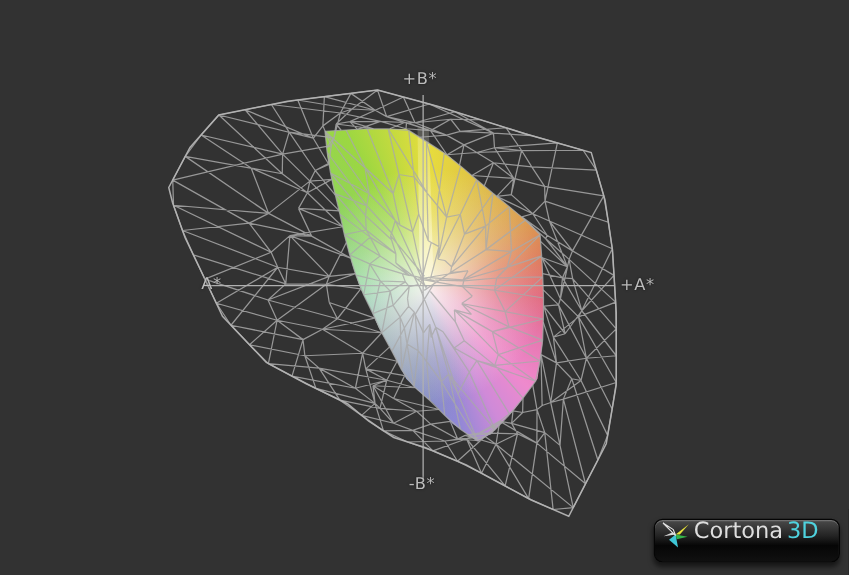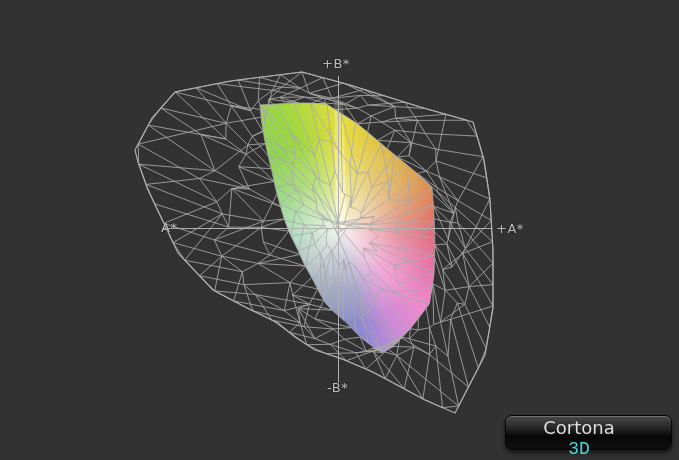--- a/index.html
+++ b/index.html
@@ -10,21 +10,21 @@
   .axis-label{position:absolute;color:#bcbcbc;font-size:13px;letter-spacing:.5px;
               text-shadow:0 0 2px rgba(0,0,0,.6);user-select:none;}
   .lbl-plus-b{left:322px;top:56px;}
   .lbl-minus-b{left:327px;top:380px;}
   .lbl-a-left{left:161px;top:220px;}
   .lbl-plus-a{left:496px;top:221px;}
   .logo{position:absolute;right:7px;bottom:10px;width:136px;height:33px;border-radius:7px;
         background:linear-gradient(#4a4a4a,#242424 38%,#060606 62%,#101010);
         border:1px solid #050505;
         box-shadow:0 3px 4px rgba(0,0,0,.55), inset 0 1px 0 rgba(255,255,255,.22);
-        display:flex;align-items:center;padding:0 24px 0 5px;gap:3px;cursor:pointer;flex-direction:column;}
+        display:flex;padding:0 6px 0 5px;gap:3px;cursor:pointer;}
   .logo-brand{color:#dedede;font-size:18px;line-height:1;}
   .logo-3d{font-size:18px;line-height:1;}
 </style>
 </head>
 <body>
 
 <div class="stage" style="background: rgb(50, 50, 50);">
 
   <div class="solid" style="clip-path: polygon(260px 105px, 294px 103px, 325px 103px, 358px 124px, 390px 151px, 418px 174px, 432px 187px, 434px 215px, 435px 245px, 434px 275px, 430px 303px, 412px 327px, 393px 347px, 382px 353px, 362px 339px, 347px 323px, 334px 312px, 325px 303px, 312px 278px, 303px 262px, 297px 248px, 288px 230px, 282px 212px, 276px 190px, 271px 167px, 266px 147px, 262px 125px); background: radial-gradient(95px at 342px 229px, rgba(252, 250, 242, 0.92) 0px, rgba(252, 250, 242, 0.58) 30px, rgba(250, 248, 238, 0.28) 58px, rgba(250, 248, 238, 0) 95px), radial-gradient(58px 70px at 324px 282px, rgba(148, 152, 156, 0.55) 0%, rgba(148, 152, 156, 0) 100%), conic-gradient(at 342px 229px, rgb(231, 221, 61) 0deg, rgb(222, 187, 71) 30deg, rgb(220, 154, 82) 58deg, rgb(223, 122, 94) 78deg, rgb(225, 106, 126) 95deg, rgb(232, 122, 180) 118deg, rgb(238, 138, 205) 135deg, rgb(207, 138, 216) 152deg, rgb(145, 136, 214) 167deg, rgb(126, 142, 208) 186deg, rgb(134, 164, 198) 208deg, rgb(138, 186, 180) 232deg, rgb(130, 204, 170) 254deg, rgb(133, 211, 150) 274deg, rgb(136, 209, 104) 302deg, rgb(156, 215, 65) 332deg, rgb(231, 221, 61) 360deg);"></div>
 
@@ -52,15 +52,15 @@
 
   <div class="logo">
     <svg width="23" height="23" viewBox="0 0 24 24">
       <polygon points="12,12 2,13.5 9,10.5" fill="#d8d8d8"></polygon>
       <polygon points="12,12 23,3.5 15.5,12" fill="#e8e23a"></polygon>
       <polygon points="12,12 22,14 13,16" fill="#35b44a"></polygon>
       <polygon points="12,12 14,23 6.5,16.5" fill="#3ec6d6"></polygon>
       <polygon points="12,13 1.5,2.5 10,8" fill="#161616" stroke="#e0e0e0" stroke-width="1"></polygon>
     </svg>
     <span class="logo-brand" style="color: rgb(222, 222, 222);">Cortona</span>
-    <span class="logo-3d" style="color: rgb(79, 210, 222); font-family: Liberation Mono, monospace;">3D</span>
+    <span class="logo-3d" style="color: rgb(79, 210, 222);">3D</span>
   </div>
 </div>
 
 </body></html>

